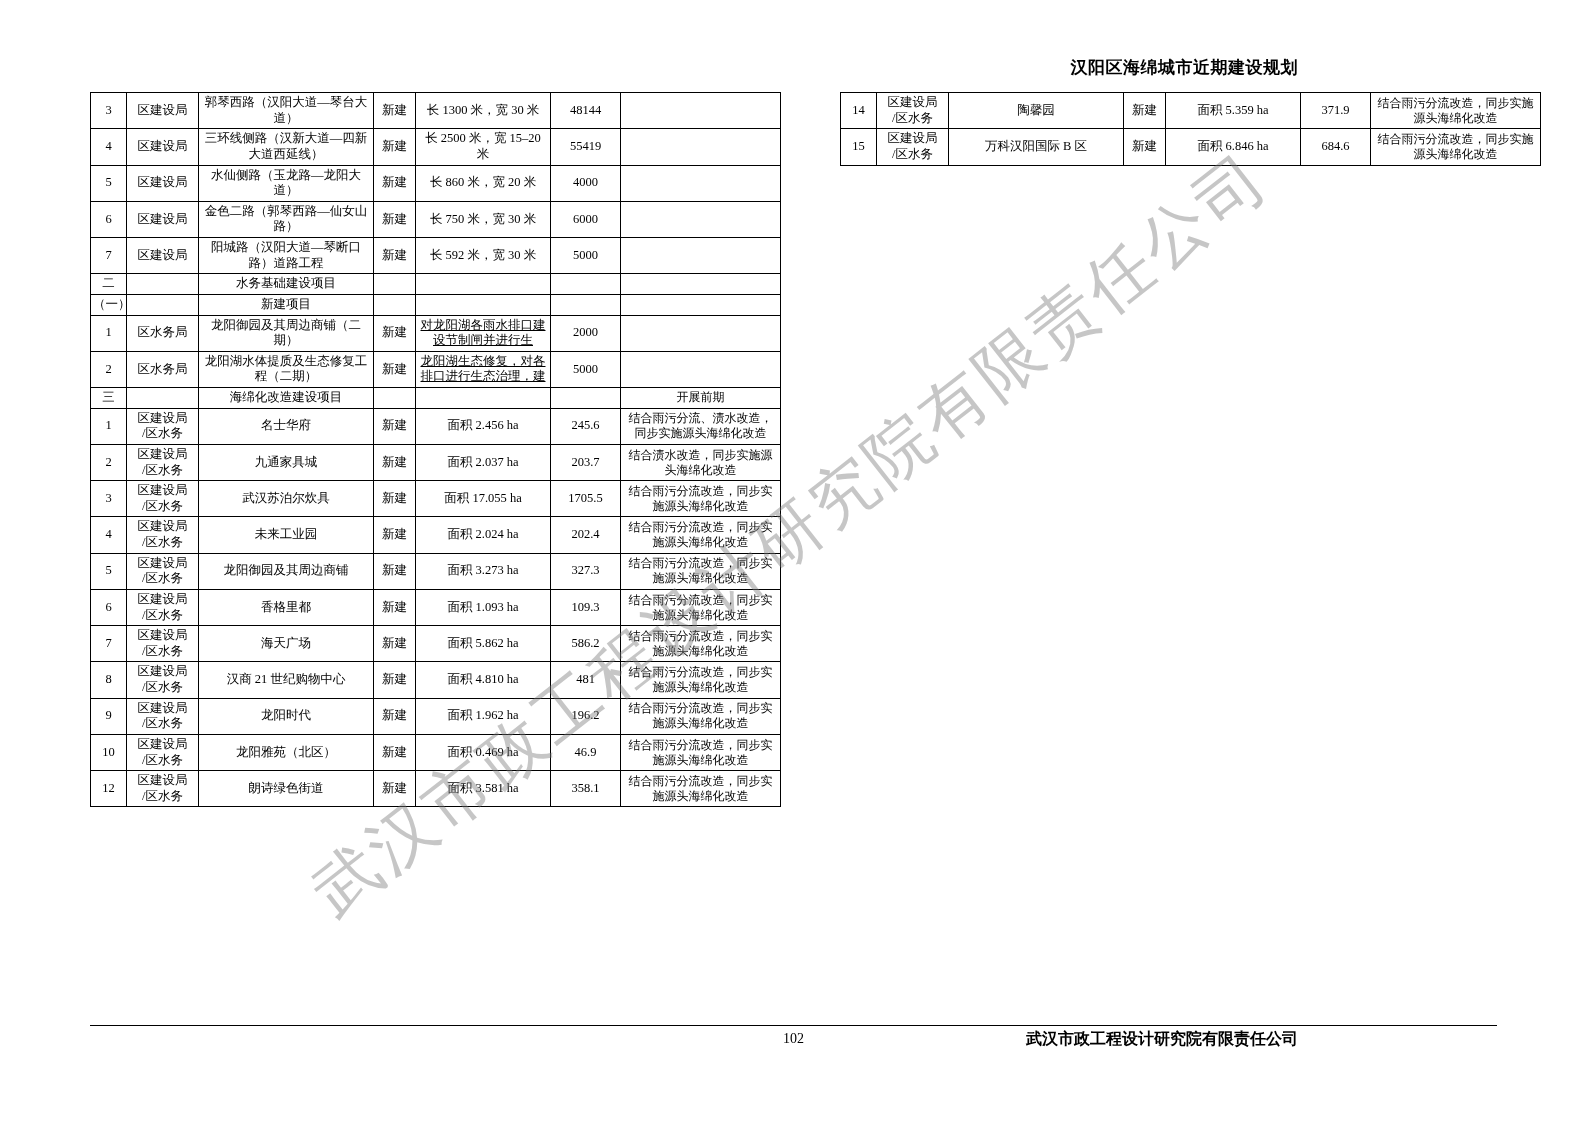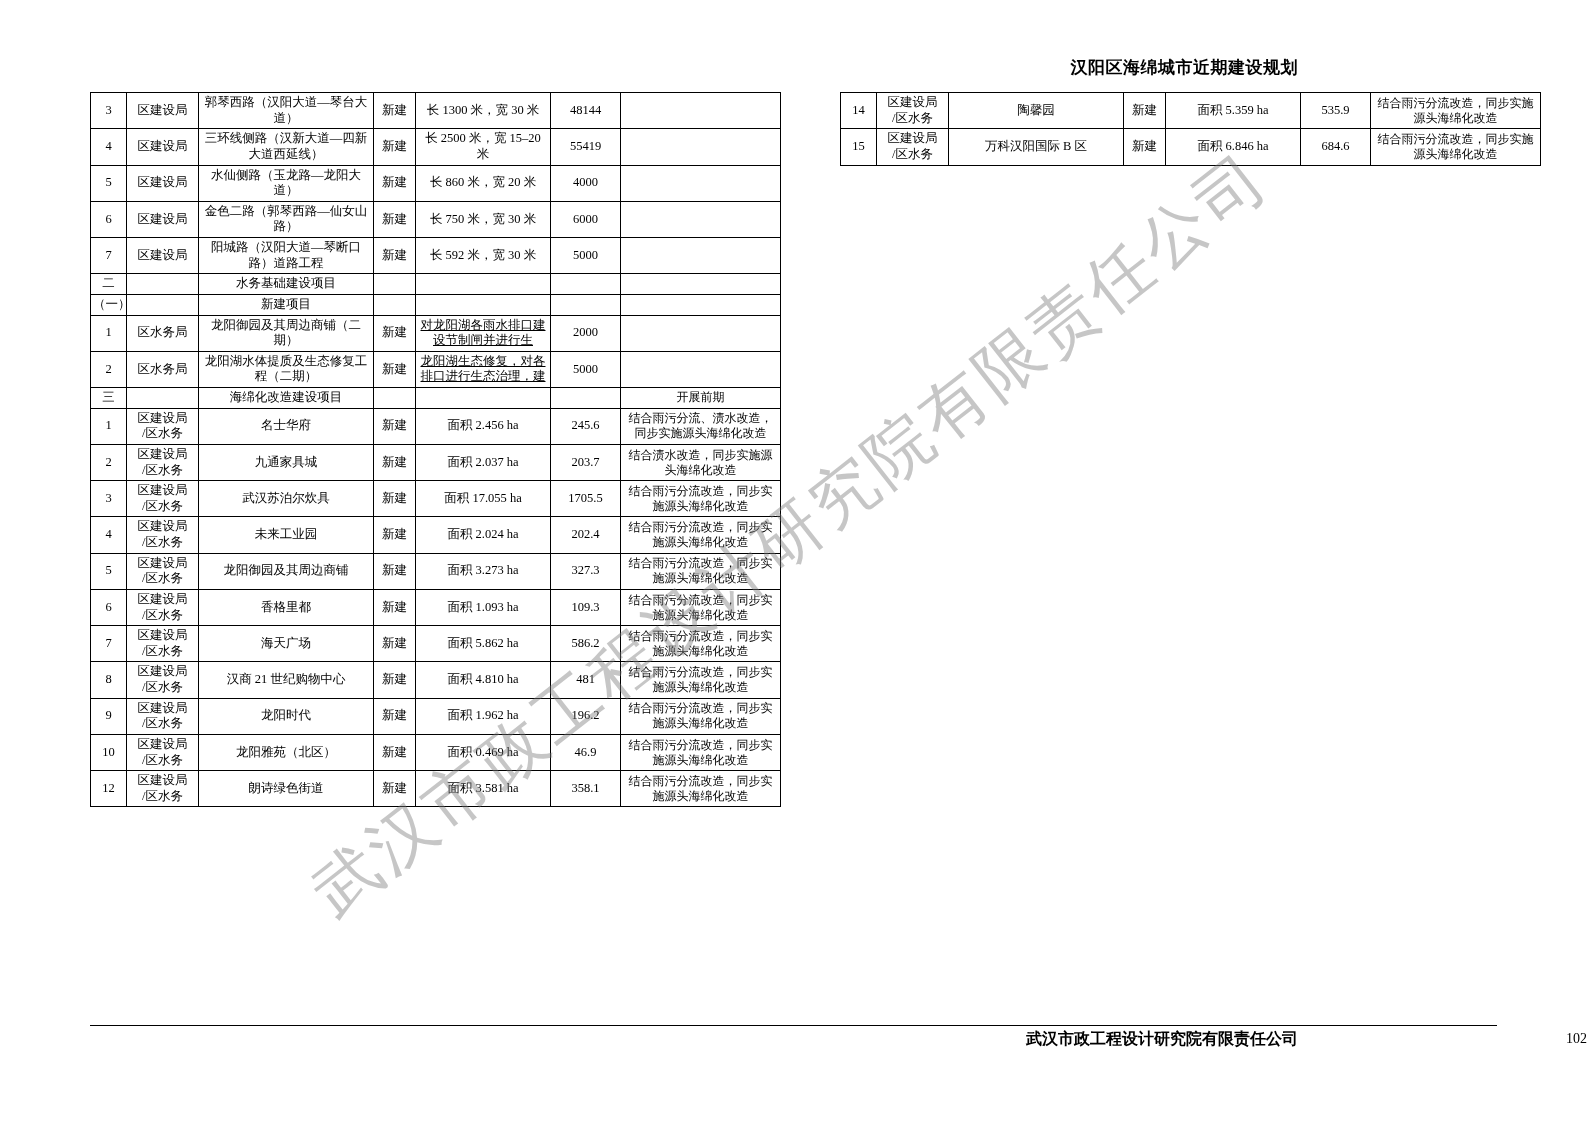--- a/index.html
+++ b/index.html
@@ -26,21 +26,21 @@
     right: 90px;
     font-size: 17px;
     font-weight: bold;
     letter-spacing: 0.5px;
   }
   .footer-page {
     position: absolute;
     bottom: 75px;
     left: 0;
     width: 1587px;
-    text-align: right;
+    text-align: center;
     font-size: 14px;
   }
   .footer-right {
     position: absolute;
     bottom: 72px;
     right: 90px;
     font-size: 16px;
     font-weight: bold;
   }
   .footer-rule {
@@ -375,21 +375,21 @@
     <tbody>
         <tr>
           <td>14</td>
           <td class="dept-cell">
             <div>区建设局</div>
             <div>/区水务</div>
           </td>
           <td>陶馨园</td>
           <td>新建</td>
           <td>面积 5.359 ha</td>
-          <td>535.9</td>
+          <td>371.9</td>
           <td class="note-cell">结合雨污分流改造，同步实施源头海绵化改造</td>
         </tr>
         <tr>
           <td>15</td>
           <td class="dept-cell">
             <div>区建设局</div>
             <div>/区水务</div>
           </td>
           <td>万科汉阳国际 B 区</td>
           <td>新建</td>

